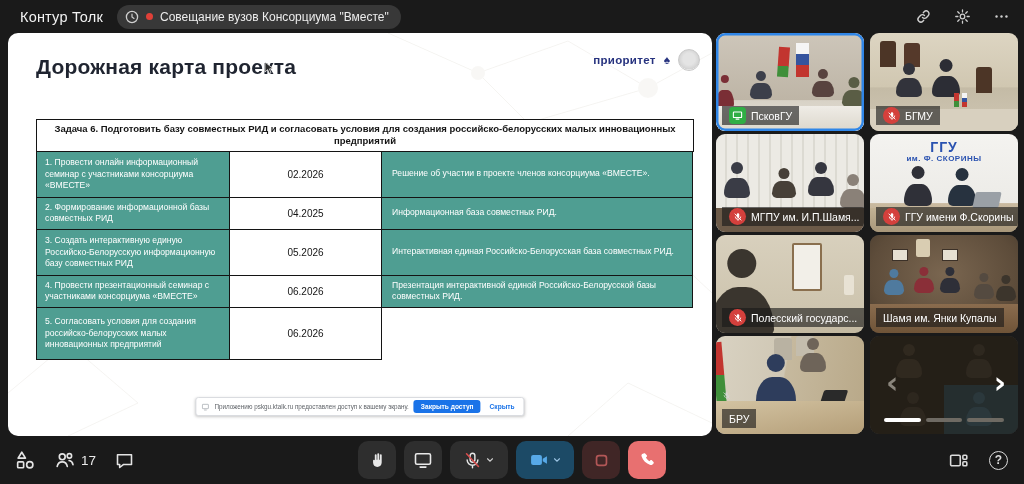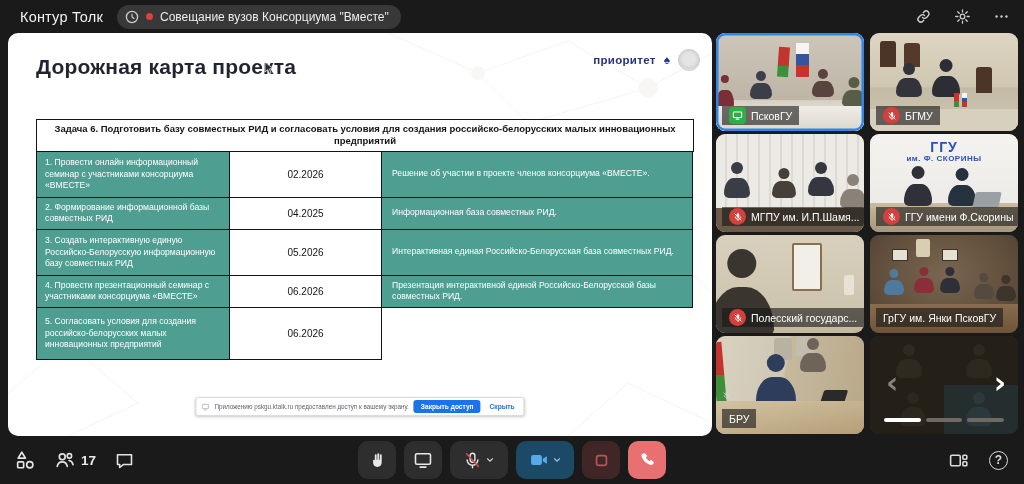--- a/index.html
+++ b/index.html
@@ -96,21 +96,21 @@
   .nav-next { right:12px; color:#ffffff; }
   .pager { position:absolute; left:14px; right:14px; bottom:12px; display:flex; gap:5px; z-index:6; }
   .pager span { height:4px; border-radius:2px; flex:1; background:#6e6a63; }
   .pager span.on { background:#ffffff; }
 
   
   .prop { position:absolute; }
 
   
   .toolbar { position:absolute; left:0; bottom:0; width:100%; height:48px; display:flex; align-items:center; }
-  .tool-left { display:flex; align-items:center; gap:18px; margin-left:14px;font-weight:bold; }
+  .tool-left { display:flex; align-items:center; gap:18px; margin-left:14px; }
   .tl-item { display:flex; align-items:center; gap:5px; color:#e4e4e4; cursor:pointer; }
   .tl-item svg { display:block; }
   .count { font-size:13.5px; color:#eaeaea; }
   .tool-center { position:absolute; left:50%; transform:translateX(-50%); display:flex; gap:8px; align-items:center; }
   .btn { height:38px; border-radius:10px; background:#2e2e2e; border:none; display:flex; align-items:center; justify-content:center; cursor:pointer; }
   .btn.sq { width:38px; }
   .btn.wide { width:58px; gap:3px; }
   .btn svg { display:block; }
   .btn-cam { background:#1c4a66; }
   .btn-rec { background:#402626; }
@@ -347,21 +347,21 @@
       <div class="prop" style="left:72px;top:14px;width:16px;height:12px;background:#e6e0d2;border:1px solid #3c3128"></div>
       <div class="sil" style="color:#4f7a9e;left:14px;top:34px;width:20px;height:26px"></div>
       <div class="sil" style="color:#8a2f38;left:44px;top:32px;width:20px;height:26px"></div>
       <div class="sil" style="color:#2e2f38;left:70px;top:32px;width:20px;height:26px"></div>
       <div class="sil" style="color:#544a40;left:104px;top:38px;width:20px;height:26px"></div>
       <div class="sil" style="color:#3c352c;left:126px;top:40px;width:20px;height:26px"></div>
       <div class="desk"></div>
     </div>
     <div class="chip-row">
         <span class="name-chip">
-          <span class="lbl">ГрГУ им. Янки ПсковГУ</span>
+          <span class="lbl">Шамя им. Янки Купалы</span>
         </span>
       </div>
   </div>
 
   <div class="tile">
     <div class="scene sc-bru">
       <div class="flag" style="left:-2px;top:6px;width:10px;height:60px;background:linear-gradient(180deg,#c2352f 55%,#3f8f3a 55%);transform:rotate(-5deg)"></div>
       <div class="prop" style="left:58px;top:2px;width:18px;height:22px;background:#b9b2a2;border-radius:3px 3px 0 0"></div>
       <div class="prop" style="left:80px;top:0px;width:18px;height:20px;background:#c4bdad;border-radius:3px 3px 0 0"></div>
       <div class="sil" style="color:#2e3d5c;left:40px;top:18px;width:40px;height:52px"></div>

